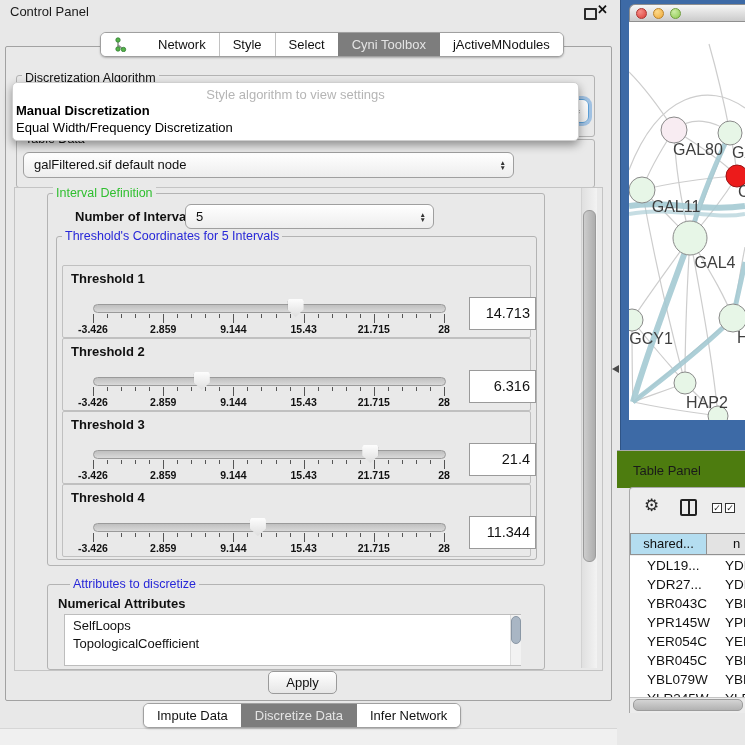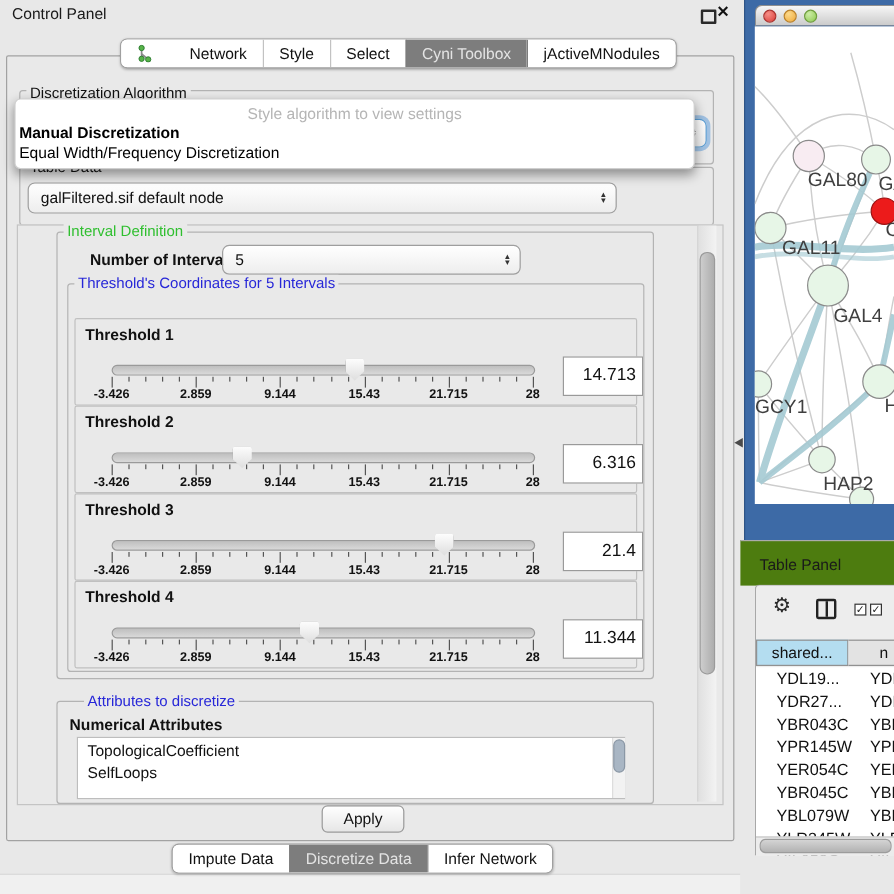--- a/index.html
+++ b/index.html
@@ -371,22 +371,22 @@
     <div class="thumb" style="left: 156.968px;"></div>
   </div>
   <div class="th-value">11.344</div>
 </div>
 
 <div class="abs group" id="attr-group"></div>
 <div class="abs gl blue" id="attr-label">Attributes to discretize</div>
 <div class="abs" id="num-label">Numerical Attributes</div>
 <div class="abs" id="attr-list">
       <div id="attr-items">
+        <div class="attr-item">SelfLoops</div>
         <div class="attr-item">TopologicalCoefficient</div>
-        <div class="attr-item">SelfLoops</div>
       </div>
     </div>
 <div class="abs" id="attr-sb"></div>
 <div class="abs" id="attr-sb-thumb"></div>
 
 <div class="abs" id="apply-btn">Apply</div>
 
 <div class="abs" id="btabs">
   <div class="tab">
         <span>Impute Data</span>

